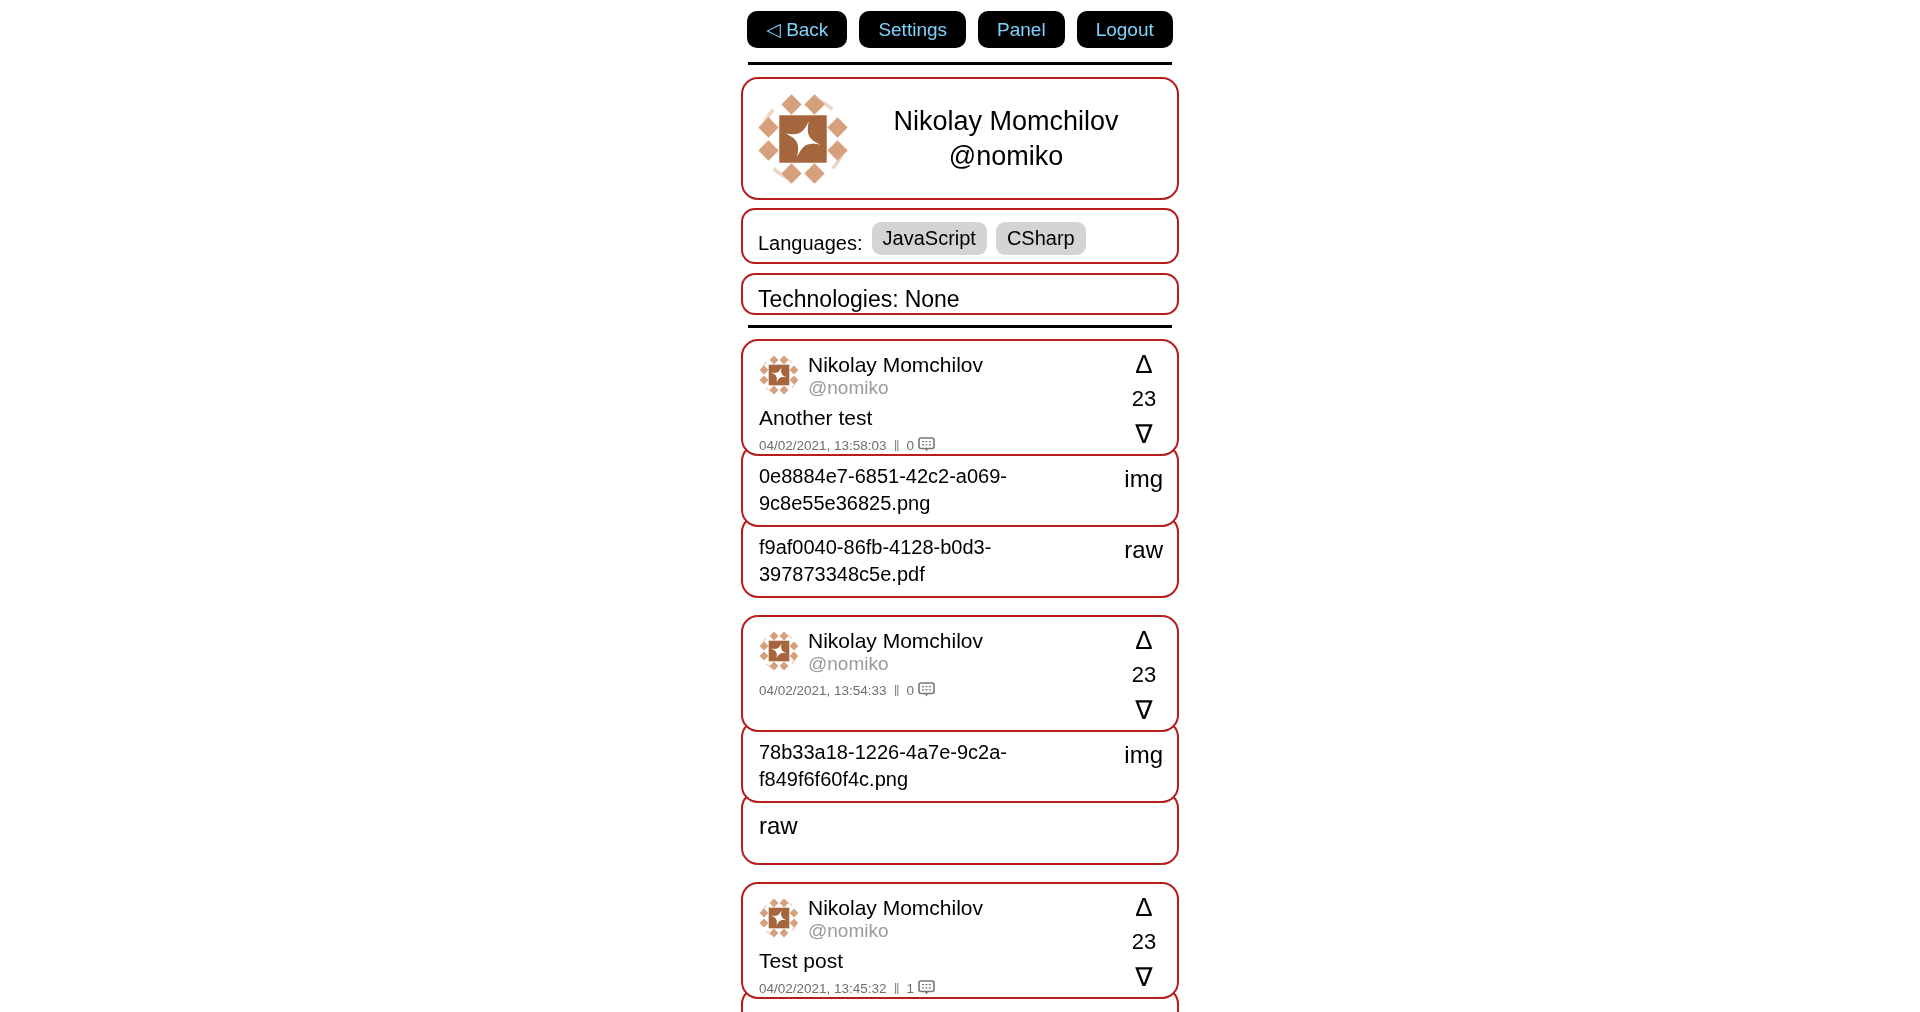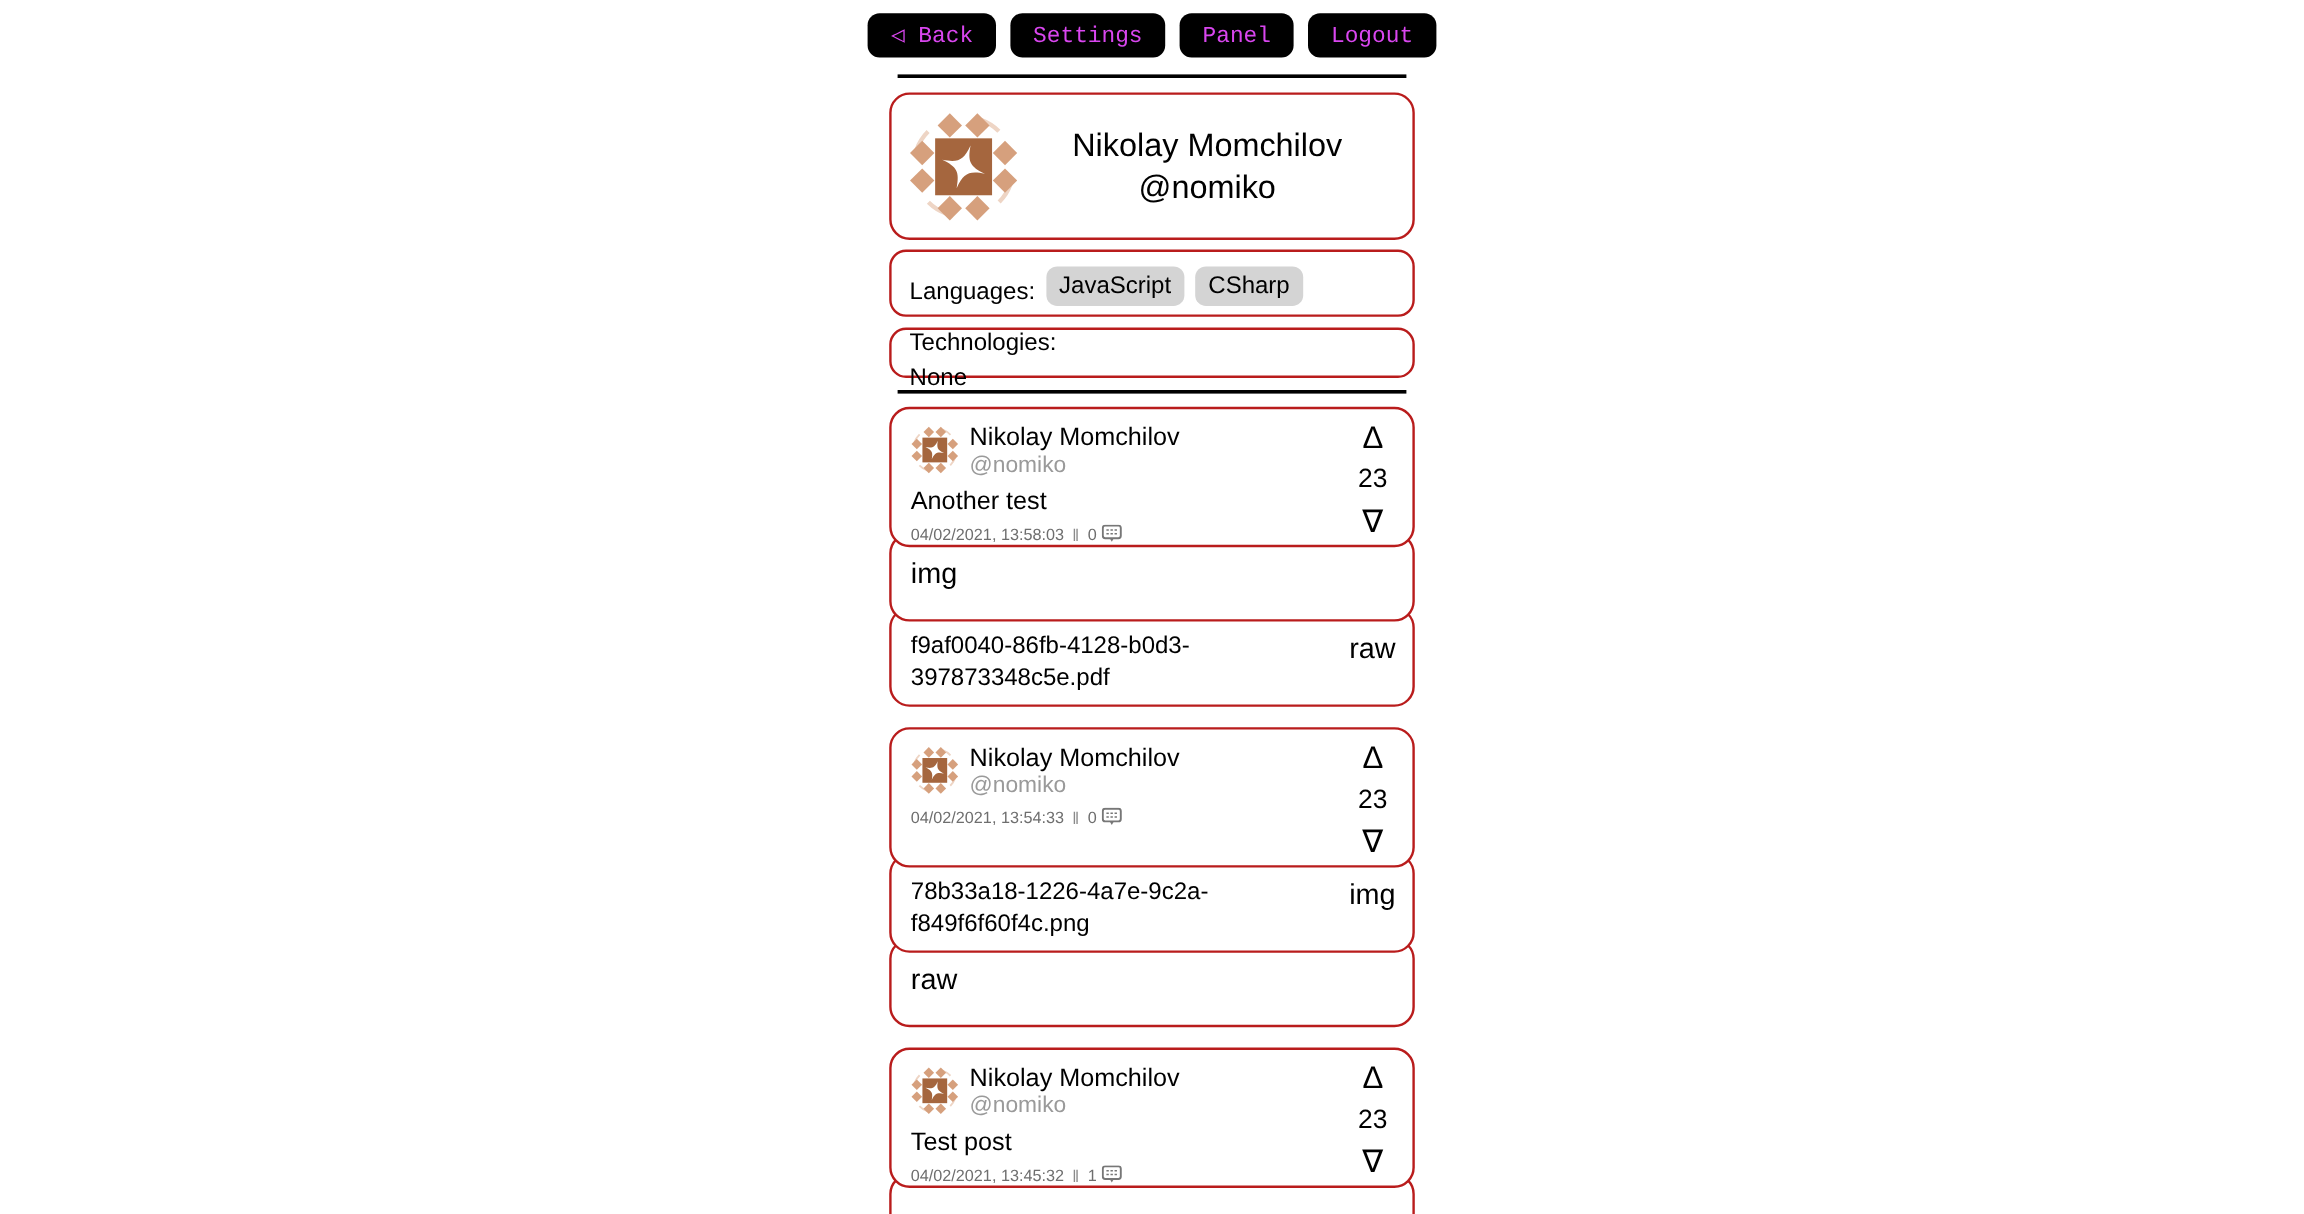--- a/index.html
+++ b/index.html
@@ -3,41 +3,41 @@
 <meta charset="utf-8">
 <style>
   * { margin:0; padding:0; box-sizing:border-box; }
   html,body { width:1920px; height:1012px; background:#fff; overflow:hidden;
               font-family:"Liberation Sans", sans-serif; color:#000; }
   .page { width:438px; margin:0 auto; padding-top:11px; }
 
   
   .nav { display:flex; justify-content:center; gap:12px; }
   .nav button {
-    background:#000; color:#d946ef; border:none; border-radius:10px;
-    font-family:Liberation Mono, monospace; font-size:19px;
+    background:#000; color:#7dd3fc; border:none; border-radius:10px;
+    font-family:Liberation Sans, sans-serif; font-size:19px;
     padding:0 19px; height:37px; cursor:pointer; white-space:nowrap;
   }
   .hr { border:none; border-top:3px solid #000; margin:14px 7px 12px; }
   .hr2 { border:none; border-top:3px solid #000; margin:10px 7px 11px; }
 
   .card {
     border:2px solid #b91c1c; border-radius:17px; background:#fff;
   }
 
   
   .profile { height:123px; display:flex; align-items:center; padding:0 14px; }
   .profile .avatar { width:92px; height:92px; flex:0 0 auto; }
   .profile .who { flex:1; text-align:center; font-size:27px; line-height:1.28; }
 
   .langs { margin-top:8px; min-height:56px; border-radius:14px;
            display:flex; align-items:flex-end; gap:9px; padding:7px 15px; font-size:20px; }
   .pill { background:#d4d4d4; border-radius:9px; padding:5px 11px; font-size:20px; }
   .techs { margin-top:9px; height:42px; border-radius:14px;
-           display:flex; align-items:flex-start; gap:6px; padding:0 15px; font-size:20px;flex-direction:column; }
+           display:flex; align-items:flex-end; gap:6px; padding:0 15px; font-size:23px; }
 
   
   .post-group { margin-top:0; }
   .post-group + .post-group { margin-top:17px; }
   .post-card { position:relative; z-index:3; height:117px; padding:12px 14px 8px 16px; }
   .post-head { display:flex; align-items:flex-start; }
   .post-head .avatar { width:40px; height:40px; flex:0 0 auto; margin-top:2px; }
   .post-who { margin-left:9px; }
   .post-name { font-size:21px; line-height:1.15; }
   .post-handle { font-size:19px; color:#9a9a9a; line-height:1.15; }
@@ -152,20 +152,21 @@
           </span>
         </span>
       </div>
       <div class="votes">
         <button class="vote-btn">Δ</button>
         <span class="vote-count">23</span>
         <button class="vote-btn">∇</button>
       </div>
     </div>
     <div class="card att z2">
+      <span class="att-name">0e8884e7-6851-42c2-a069-9c8e55e36825.png</span>
       <span class="att-type">img</span>
     </div>
     <div class="card att z1">
       <span class="att-name">f9af0040-86fb-4128-b0d3-397873348c5e.pdf</span>
       <span class="att-type">raw</span>
     </div>
   </div>
 
   <div class="post-group">
     <div class="card post-card">

